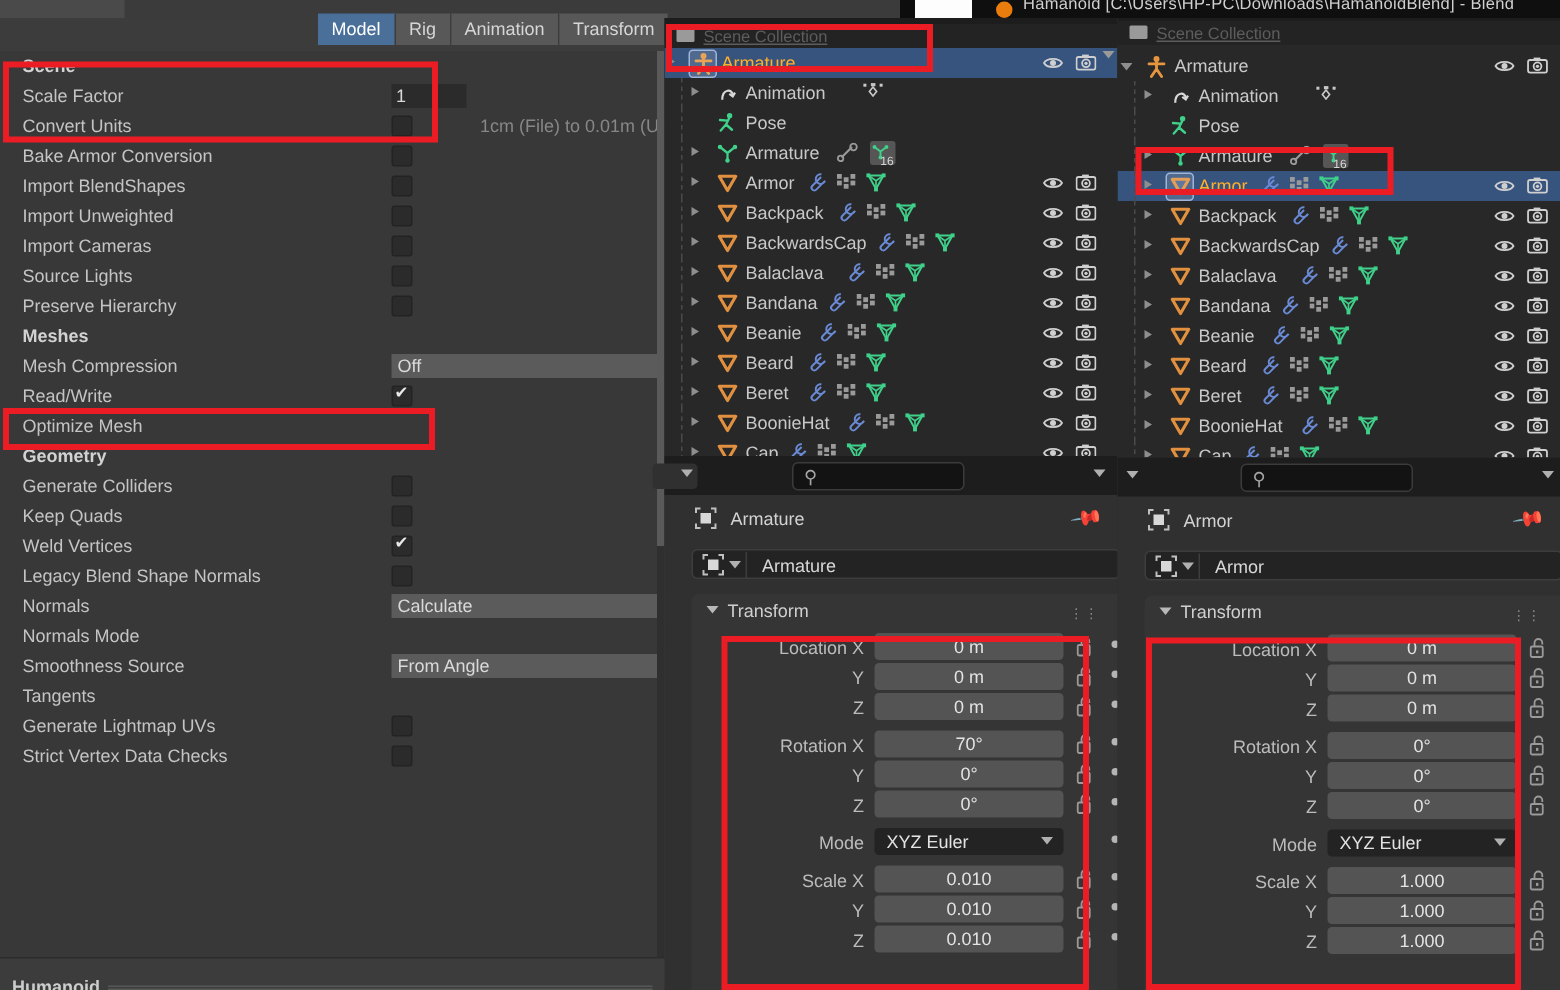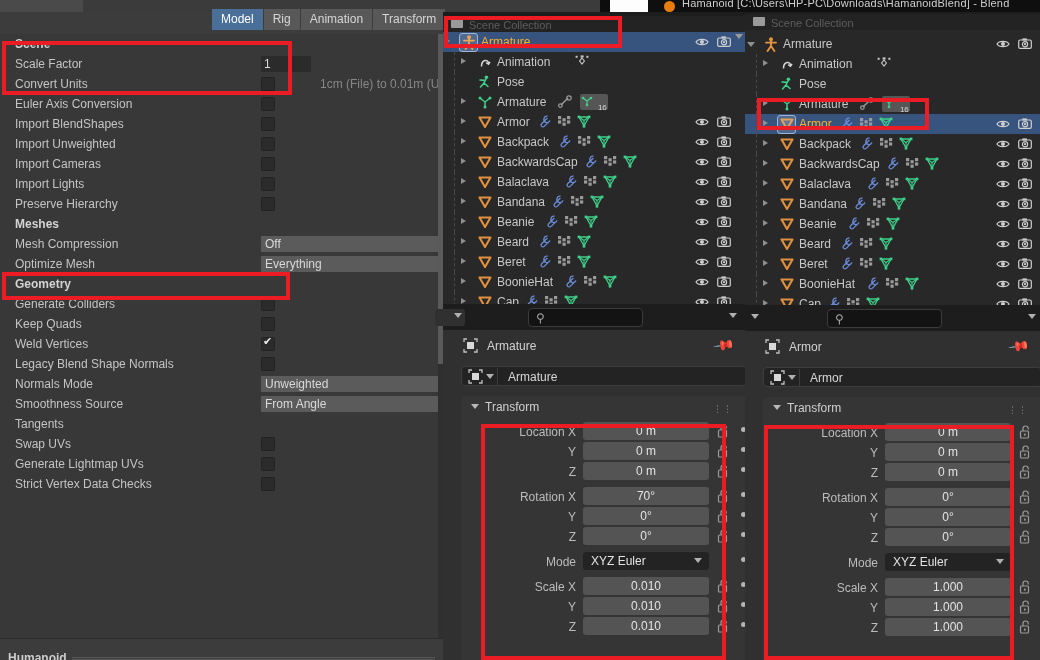--- a/index.html
+++ b/index.html
@@ -116,21 +116,21 @@
   .ol-headstrip{
     position:absolute; left:0; top:0; width:100%; height:16px; background:#1d1d1d;
   }
   .ol-scenecol{
     position:absolute; left:0; top:0; width:100%; height:16px;
     background:#232323; color:#5d5d5d; font-size:11px; line-height:14px;
   }
   .ol-scenecol .sq{
     position:absolute; left:8px; top:3px; width:12px; height:9px; background:#9a9a9a; border-radius:1px;
   }
-  .ol-scenecol .tx{ position:absolute; left:26px; top:2px; }
+  .ol-scenecol .tx{ position:absolute; left:26px; top:2px;text-decoration:underline; }
 
   .ol-row{
     position:relative; width:100%; height:20px;
   }
   .ol-row.sel{ background:#37547f; }
   .ol-row .disc{
     position:absolute; top:6px; width:0; height:0;
     border-left:5px solid #8e8e8e; border-top:3.5px solid transparent; border-bottom:3.5px solid transparent;
   }
   .ol-row .disc.open{
@@ -140,21 +140,21 @@
   .ol-row .nm{
     position:absolute; top:3px; font-size:12px; color:#c8c8c8; white-space:nowrap;
   }
   .ol-row.sel .nm{ color:#ffaf29; }
   .ol-row .ico{ position:absolute; top:2px; width:16px; height:16px; }
   .selbox{
     position:absolute; left:-2px; top:-1px; width:19px; height:19px;
     border:1px solid #9fb4d6; border-radius:3px; background:rgba(255,255,255,.13);
   }
   .ol-row .badge{
-    position:absolute; top:2px; width:28px; height:16px;
+    position:absolute; top:2px; width:17px; height:16px;
     background:#565656; border-radius:2px;
   }
   .ol-row .badge .n{
     position:absolute; right:1px; bottom:-2px; font-size:8px; color:#d6d6d6;
   }
   .ol-row .dashline{
     position:absolute; left:11px; top:0; width:1px; height:20px;
     border-left:1px dashed #4a4a4a;
   }
   .ol-expander{
@@ -299,53 +299,56 @@
       <div class="prow">
         <div class="plabel">Scale Factor</div>
         <div class="pfield num">1</div>
       </div>
       <div class="prow">
         <div class="plabel">Convert Units</div>
         <div class="pcheck"></div>
         <div class="pnote">1cm (File) to 0.01m (Unit</div>
       </div>
       <div class="prow">
-        <div class="plabel">Euler Axis Conversion</div>
+        <div class="plabel">Bake Armor Conversion</div>
         <div class="pcheck"></div>
       </div>
       <div class="prow">
         <div class="plabel">Import BlendShapes</div>
         <div class="pcheck"></div>
       </div>
       <div class="prow">
         <div class="plabel">Import Unweighted</div>
         <div class="pcheck"></div>
       </div>
       <div class="prow">
         <div class="plabel">Import Cameras</div>
         <div class="pcheck"></div>
       </div>
       <div class="prow">
-        <div class="plabel">Import Lights</div>
+        <div class="plabel">Source Lights</div>
         <div class="pcheck"></div>
       </div>
       <div class="prow">
         <div class="plabel">Preserve Hierarchy</div>
         <div class="pcheck"></div>
       </div>
       <div class="prow hdr">
         <div class="plabel">Meshes</div>
       </div>
       <div class="prow">
         <div class="plabel">Mesh Compression</div>
         <div class="pfield">Off</div>
       </div>
       <div class="prow">
+        <div class="plabel">Read/Write</div>
+        <div class="pcheck on"></div>
+      </div>
+      <div class="prow">
         <div class="plabel">Optimize Mesh</div>
-        <div class="pfield">Everything</div>
       </div>
       <div class="prow hdr">
         <div class="plabel">Geometry</div>
       </div>
       <div class="prow">
         <div class="plabel">Generate Colliders</div>
         <div class="pcheck"></div>
       </div>
       <div class="prow">
         <div class="plabel">Keep Quads</div>
@@ -353,33 +356,32 @@
       </div>
       <div class="prow">
         <div class="plabel">Weld Vertices</div>
         <div class="pcheck on"></div>
       </div>
       <div class="prow">
         <div class="plabel">Legacy Blend Shape Normals</div>
         <div class="pcheck"></div>
       </div>
       <div class="prow">
+        <div class="plabel">Normals</div>
+        <div class="pfield">Calculate</div>
+      </div>
+      <div class="prow">
         <div class="plabel">Normals Mode</div>
-        <div class="pfield">Unweighted</div>
       </div>
       <div class="prow">
         <div class="plabel">Smoothness Source</div>
         <div class="pfield">From Angle</div>
       </div>
       <div class="prow">
         <div class="plabel">Tangents</div>
-      </div>
-      <div class="prow">
-        <div class="plabel">Swap UVs</div>
-        <div class="pcheck"></div>
       </div>
       <div class="prow">
         <div class="plabel">Generate Lightmap UVs</div>
         <div class="pcheck"></div>
       </div>
       <div class="prow">
         <div class="plabel">Strict Vertex Data Checks</div>
         <div class="pcheck"></div>
       </div>
     </div>

